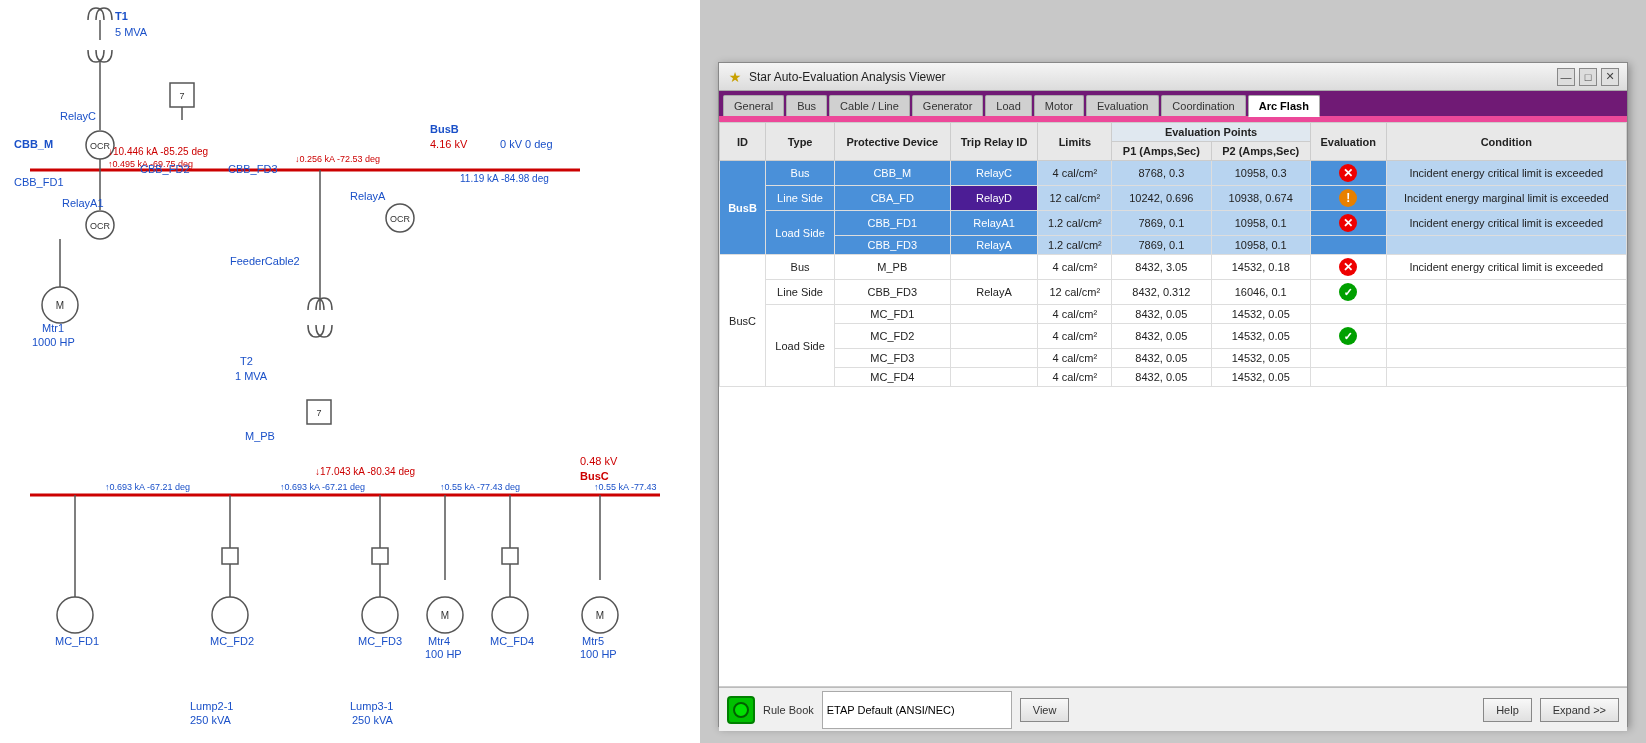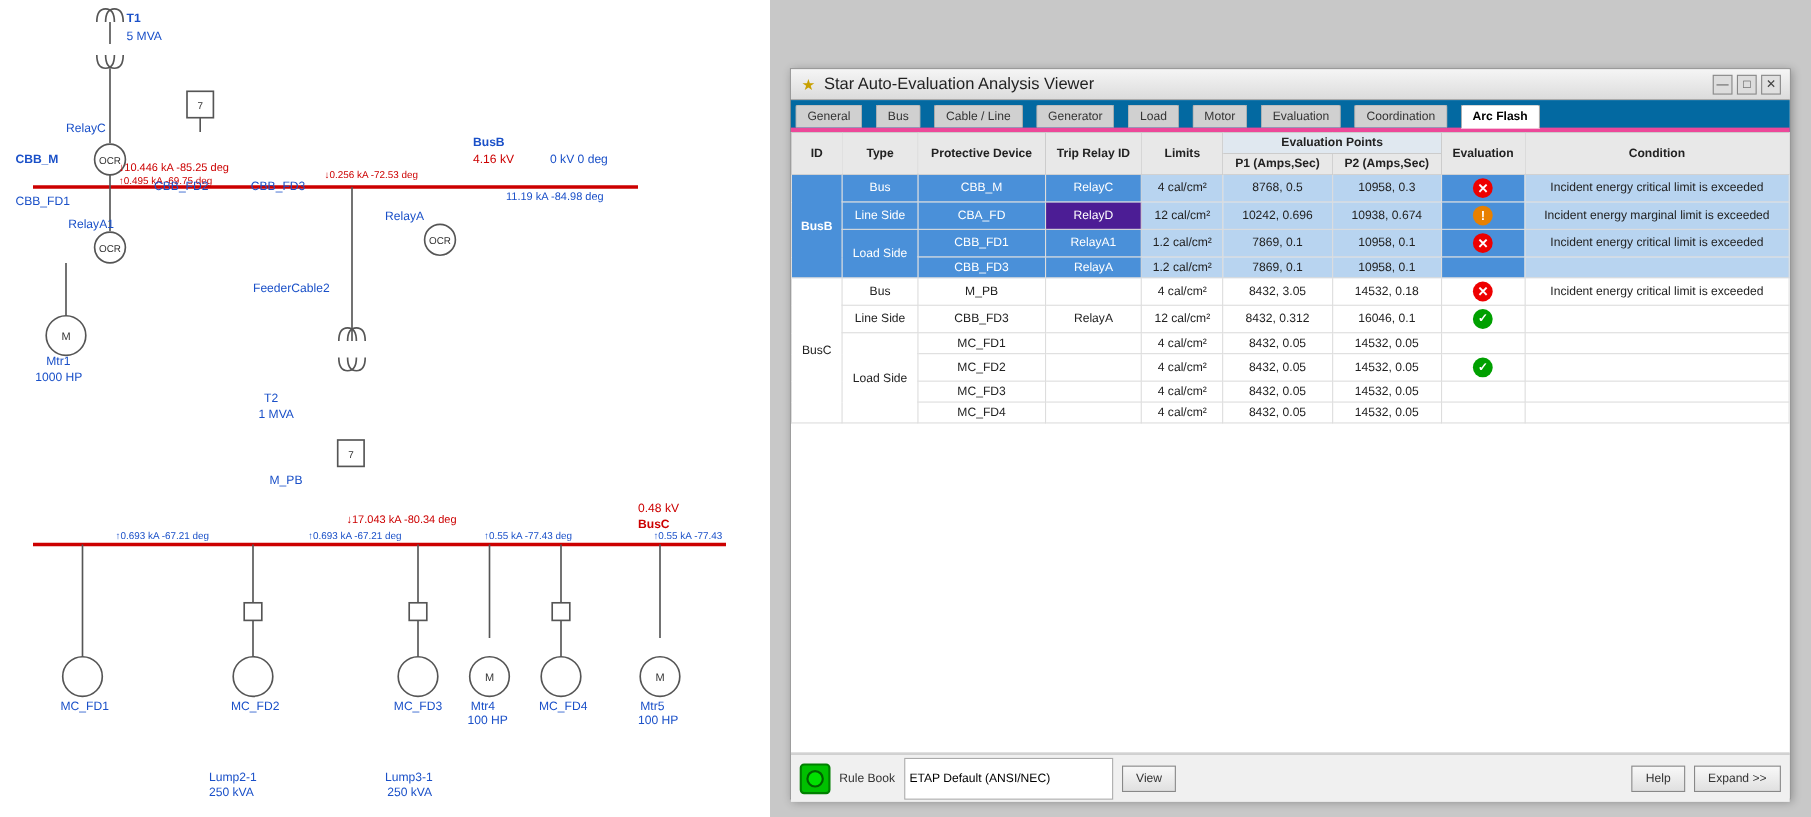--- a/index.html
+++ b/index.html
@@ -52,21 +52,21 @@
     .title-bar-icon {
       width: 16px;
       height: 16px;
       display: flex;
       align-items: center;
       justify-content: center;
       color: #c8a000;
       font-size: 14px;
     }
     .title-bar-text {
-      font-size: 15px;
+      font-size: 12px;
       font-weight: normal;
       color: #222;
     }
     .title-bar-buttons {
       display: flex;
       gap: 4px;
     }
     .title-btn {
       width: 18px;
       height: 18px;
@@ -77,24 +77,24 @@
       align-items: center;
       justify-content: center;
       font-size: 11px;
       color: #444;
     }
     .title-btn.close { background: #e0e0e0; }
 
     
     .tabs-bar {
       display: flex;
-      background: #0369a1;
-      border-bottom: 4px solid #ec4899;
+      background: #701a75;
+      border-bottom: 6px solid #ec4899;
       padding: 4px 4px 0 4px;
-      gap: 12px;
+      gap: 2px;
     }
     .tab {
       padding: 4px 10px;
       font-size: 11px;
       border: 1px solid #aaa;
       border-bottom: none;
       background: #d0d0d0;
       cursor: pointer;
       color: #333;
       border-radius: 2px 2px 0 0;
@@ -425,21 +425,21 @@
         </tr>
       </thead>
       <tbody id="table-body">
 
         <tr>
           <td rowspan="4" style="background:#4a90d9;color:white;font-weight:bold;">BusB</td>
           <td style="background:#4a90d9;color:white;">Bus</td>
           <td style="background:#4a90d9;color:white;">CBB_M</td>
           <td style="background:#4a90d9;color:white;">RelayC</td>
           <td style="background:#b8d4f0;color:#222;">4 cal/cm²</td>
-          <td style="background:#b8d4f0;color:#222;">8768, 0.5</td>
+          <td style="background:#b8d4f0;color:#222;">8768, 0.3</td>
           <td style="background:#b8d4f0;color:#222;">10958, 0.3</td>
           <td style="background:#4a90d9;"><span class="status-red">✕</span></td>
           <td style="background:#b8d4f0;color:#222;">Incident energy critical limit is exceeded</td>
         </tr>
         <tr>
           <td style="background:#4a90d9;color:white;">Line Side</td>
           <td style="background:#4a90d9;color:white;">CBA_FD</td>
           <td style="background:#4c1d95;color:white;">RelayD</td>
           <td style="background:#b8d4f0;color:#222;">12 cal/cm²</td>
           <td style="background:#b8d4f0;color:#222;">10242, 0.696</td>

